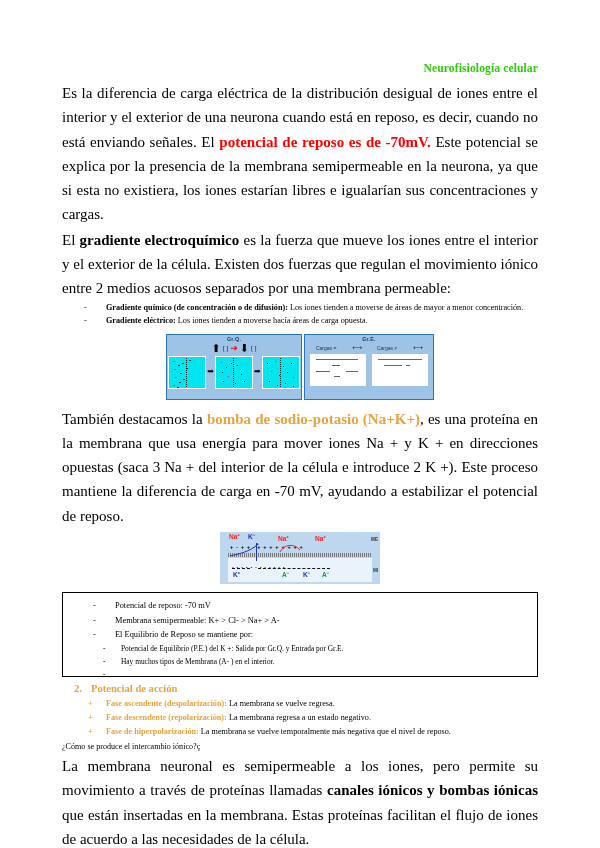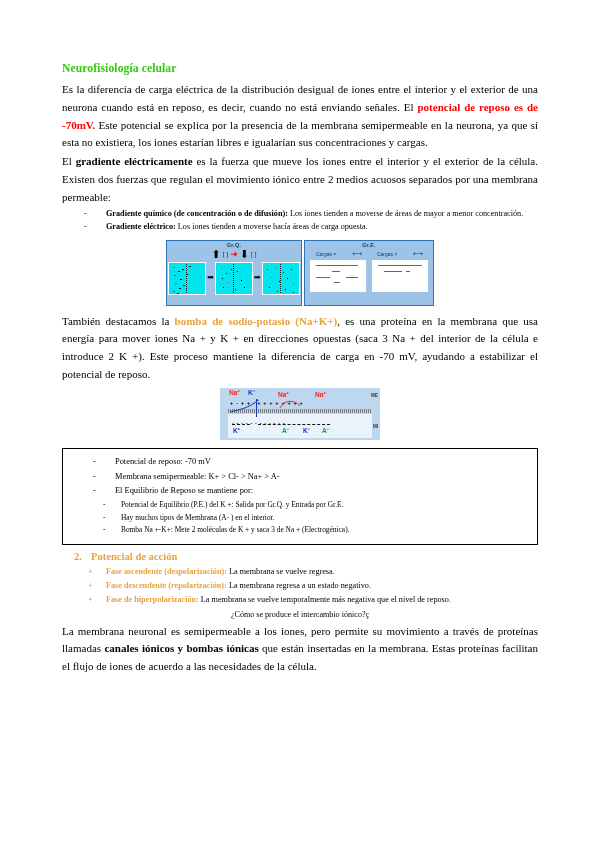--- a/index.html
+++ b/index.html
@@ -12,44 +12,43 @@
     font-family: "Liberation Serif", "DejaVu Serif", serif;
     color: #000000;
     overflow: hidden;
   }
   .page {
     width: 600px; height: 848px;
     padding: 62px 62px 0 62px;
     position: relative;
   }
   .doc-title {
-    text-align: left;
+    text-align: right;
     font-weight: bold;
     font-size: 11.6px;
     color: #2ECC0A;
     margin: 0 0 6px 0;
     letter-spacing: .1px;
   }
   .section-heading {
     font-weight: bold;
     font-size: 10.6px;
     color: #E8A33D;
     margin: 2px 0 3px 0;
     padding-left: 26px;
     text-indent: -14px;
   }
   .section-heading .num { margin-right: 9px; }
   p.body {
-    font-size: 11px;
+    font-size: 15px;
     line-height: 1.62;
     text-align: justify;
     margin: 0 0 1px 0;
   }
   p.body.center {
-    text-align: center;
     font-size: 8.1px;
   }
   b { font-weight: bold; }
   .red { color: #FF0000; font-weight: bold; }
   .orange { color: #E8A33D; font-weight: bold; }
   ul.dash {
     list-style: none;
     margin: 1px 0 2px 0;
     padding: 0 0 0 22px;
     font-size: 8.2px;
@@ -219,21 +218,21 @@
 </head>
 <body>
 
 <div class="page">
 
   <h1 class="doc-title">Neurofisiología celular</h1>
 
 
   <p class="body"><span>Es la diferencia de carga eléctrica de la distribución desigual de iones entre el interior y el exterior de una neurona cuando está en reposo, es decir, cuando no está enviando señales.  El </span><span class="red">potencial de reposo es de -70mV.</span><span> Este potencial se explica por la presencia de la membrana semipermeable en la neurona, ya que si esta no existiera, los iones estarían libres e igualarían sus concentraciones y cargas.</span></p>
 
-  <p class="body"><span>El </span><b>gradiente eléctricamente</b><span> es la fuerza que mueve los iones entre el interior y el exterior de la célula. Existen dos fuerzas que regulan el movimiento iónico entre 2 medios acuosos separados por una membrana permeable:</span></p>
+  <p class="body"><span>El </span><b>gradiente electroquímico</b><span> es la fuerza que mueve los iones entre el interior y el exterior de la célula. Existen dos fuerzas que regulan el movimiento iónico entre 2 medios acuosos separados por una membrana permeable:</span></p>
 
   <ul class="dash">
     <li>
       <span class="marker">-</span>
       <b>Gradiente químico (de concentración o de difusión):</b><span> Los iones tienden a moverse de áreas de mayor a menor concentración.</span>
     </li>
     <li>
       <span class="marker">-</span>
       <b>Gradiente eléctrico:</b><span> Los iones tienden a moverse hacía áreas de carga opuesta.</span>
     </li>
@@ -383,21 +382,20 @@
       <li>
         <span class="marker">-</span>
         <span>Potencial de Equilibrio (P.E.) del K +: Salida por Gr.Q. y Entrada por Gr.E.</span>
       </li>
       <li>
         <span class="marker">-</span>
         <span>Hay muchos tipos de Membrana (A- ) en el interior.</span>
       </li>
       <li>
         <span class="marker">-</span>
-        <span>Bomba Na +-K+: Mete 2 moléculas de K + y saca 3 de Na + (Electrogénica).</span>
       </li>
     </ul>
   </div>
 
   <div class="section-heading">
     <span class="num">2.</span><span>Potencial de acción</span>
   </div>
 
 
   <ul class="plus">

